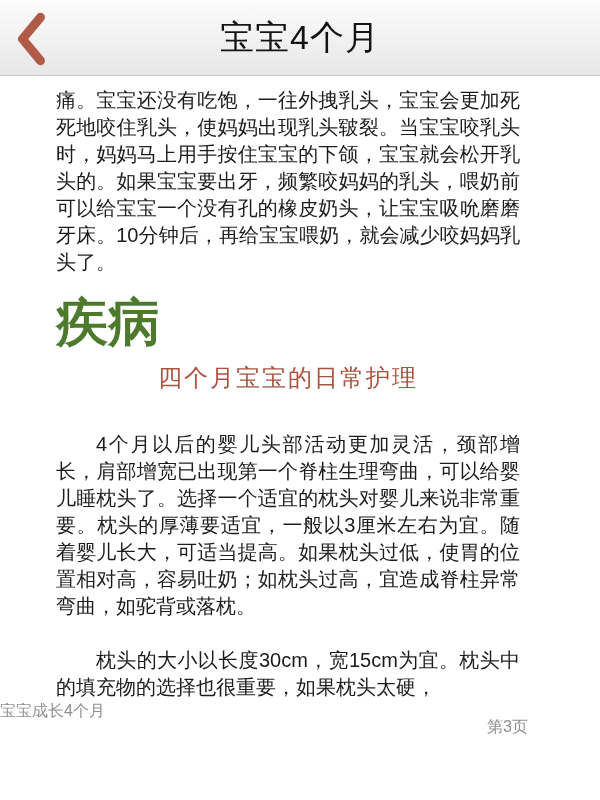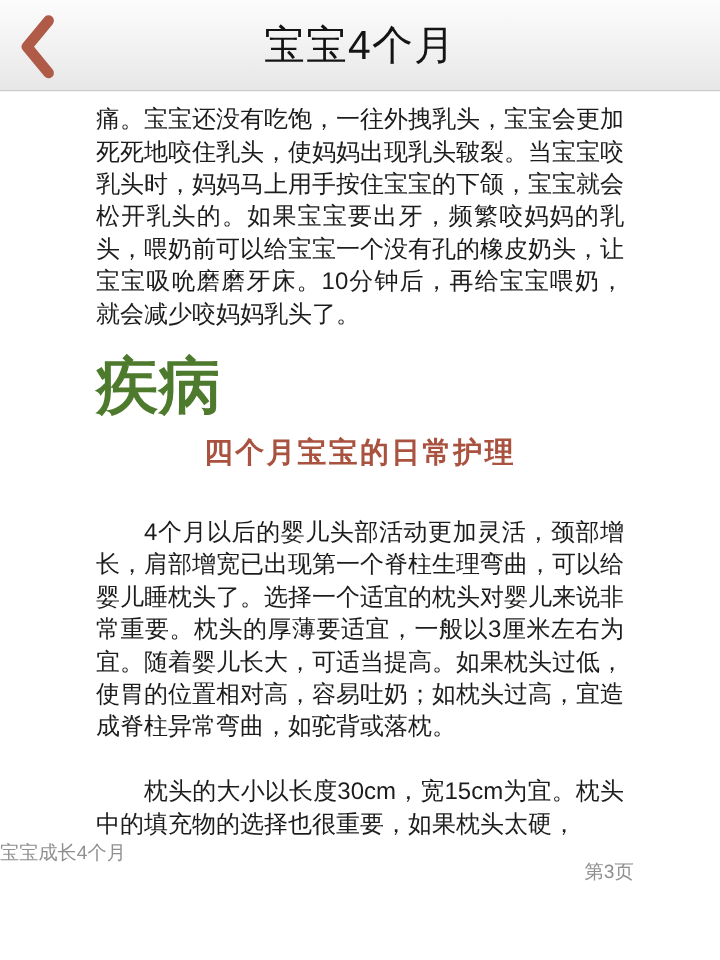--- a/index.html
+++ b/index.html
@@ -43,21 +43,21 @@
     display: flex;
     align-items: center;
     justify-content: center;
     cursor: pointer;
     background: transparent;
     border: none;
     padding: 0;
   }
   
   .content {
-    padding: 11px 80px 0 80px;
+    padding: 11px 80px 0 56px;
   }
   .para {
     margin: 0;
     font-size: 20px;
     line-height: 27px;
     color: #1c1c1c;
     text-align: justify;
     text-justify: inter-ideograph;
   }
   .para.indent { text-indent: 2em; }
@@ -69,21 +69,21 @@
     font-size: 52px;
     line-height: 52px;
     font-weight: 600;
     color: var(--heading_green, #4d7a2d);
   }
   .sub-heading {
     margin: 16px 0 0 0;
     font-family: "Liberation Serif", serif;
     font-size: 24px;
     line-height: 26px;
-    font-weight: 700;
+    font-weight: 400;
     text-align: center;
     color: var(--subheading_red, #a9523f);
     letter-spacing: 2px;
   }
   
   .reader-footer {
     position: absolute;
     top: 701px;
     left: 0;
     width: 600px;

